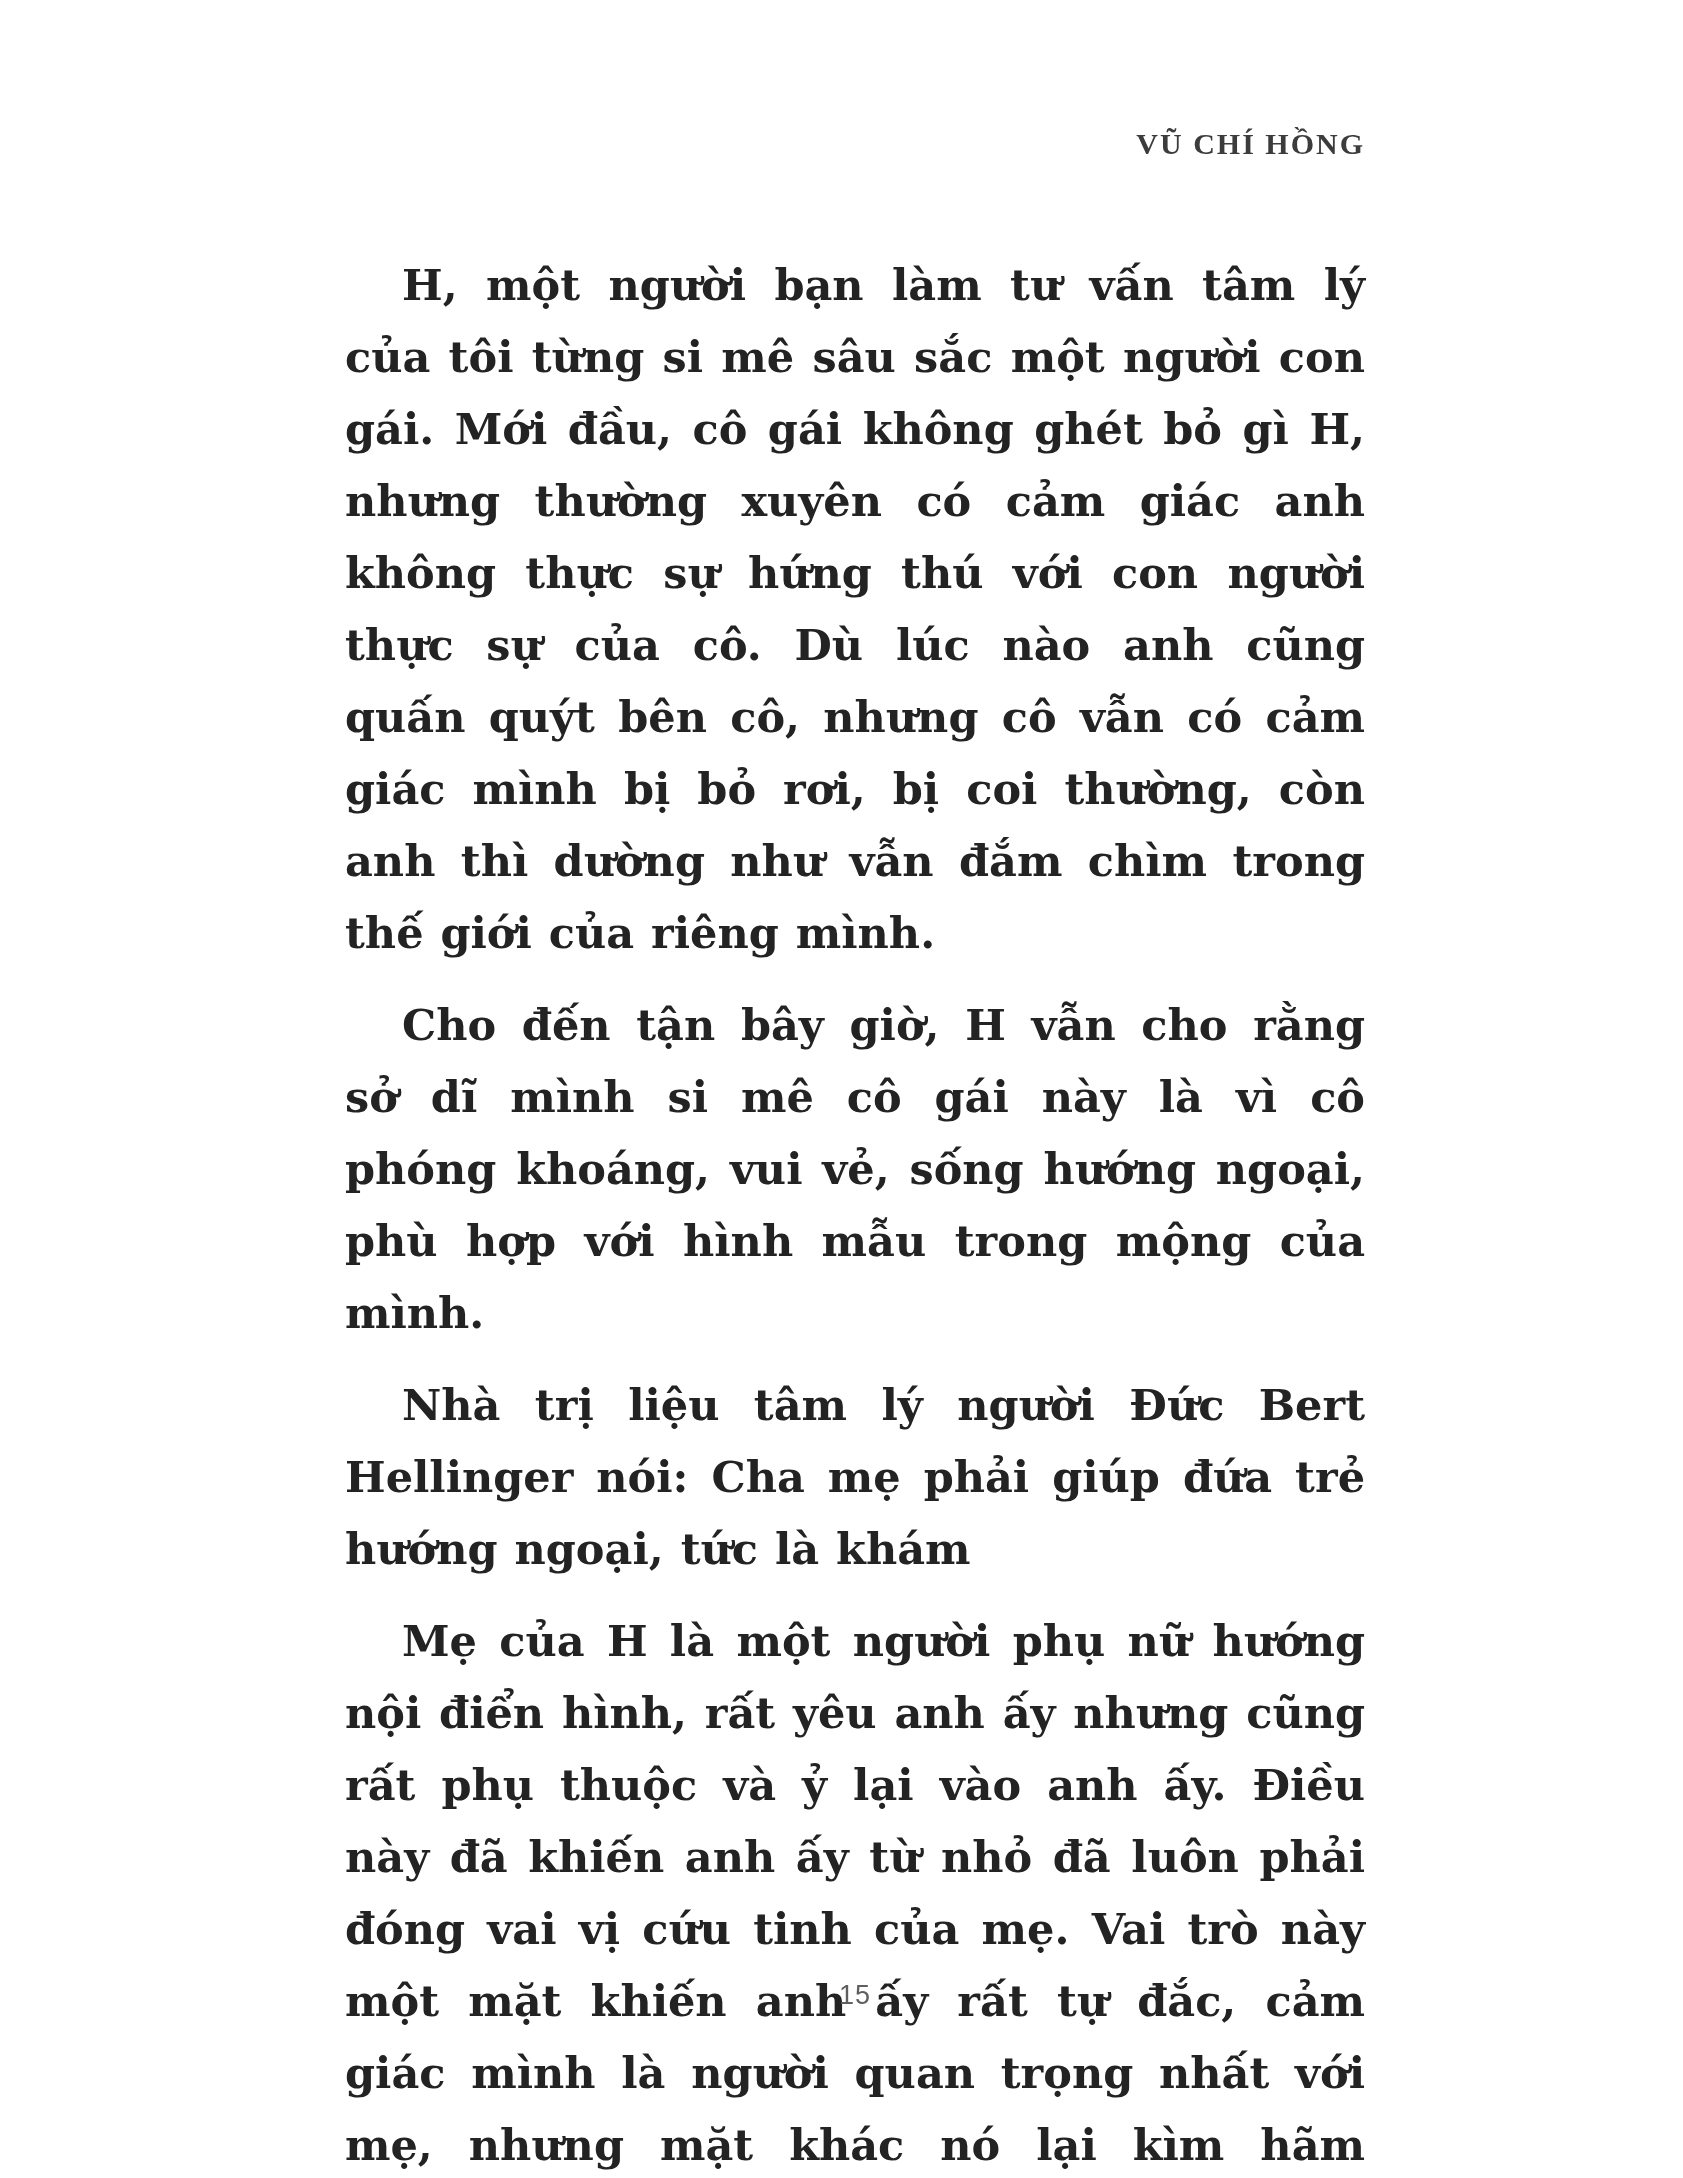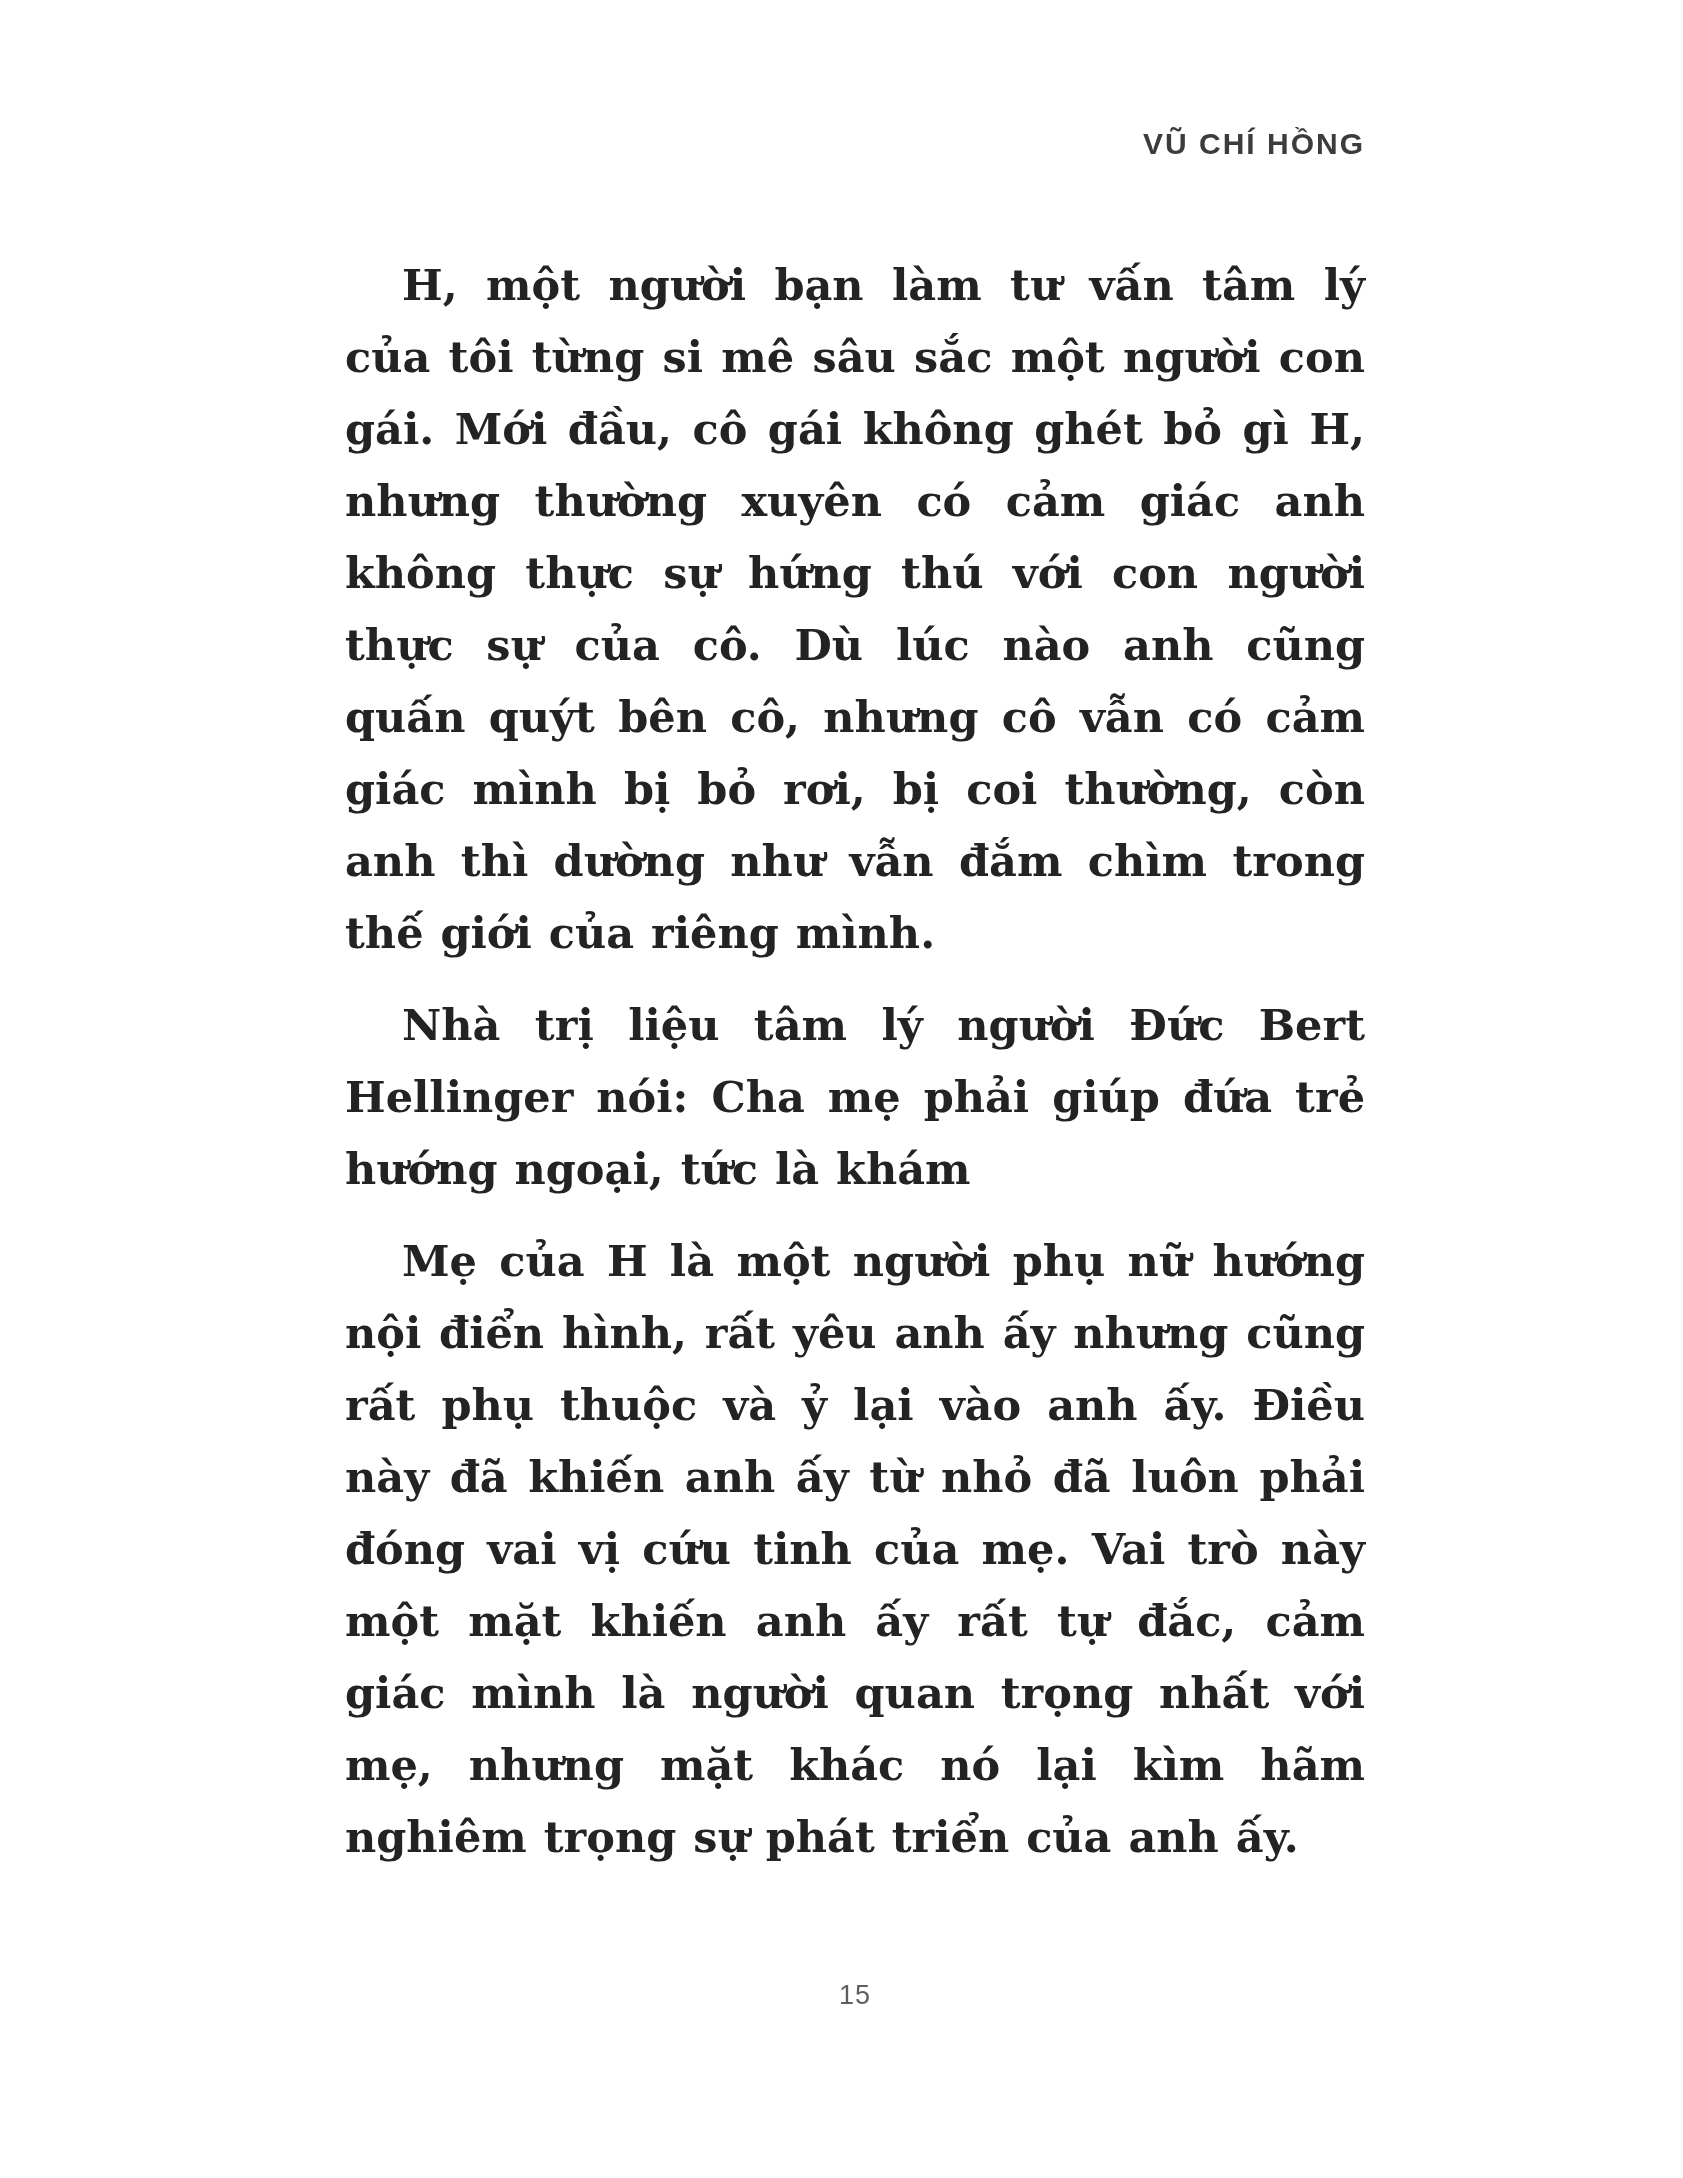--- a/index.html
+++ b/index.html
@@ -15,21 +15,21 @@
     overflow: hidden;
     font-family: "DejaVu Serif", serif;
     color: #1f1f1f;
   }
   .running-header {
     position: absolute;
     top: 127px;
     left: 345px;
     width: 1020px;
     text-align: right;
-    font-family: Liberation Sans, sans-serif;
+    font-family: Liberation Serif, serif;
     font-size: 30px;
     font-weight: 600;
     letter-spacing: 2px;
     color: #3c3c3c;
   }
   .content {
     position: absolute;
     top: 249px;
     left: 345px;
     width: 1020px;
@@ -61,20 +61,21 @@
 </style>
 </head>
 <body>
 
 <div class="page">
 
   <div class="running-header">VŨ CHÍ HỒNG</div>
 
   <div class="content">
     <p>H, một người bạn làm tư vấn tâm lý của tôi từng si mê sâu sắc một người con gái. Mới đầu, cô gái không ghét bỏ gì H, nhưng thường xuyên có cảm giác anh không thực sự hứng thú với con người thực sự của cô. Dù lúc nào anh cũng quấn quýt bên cô, nhưng cô vẫn có cảm giác mình bị bỏ rơi, bị coi thường, còn anh thì dường như vẫn đắm chìm trong thế giới của riêng mình.</p>
+    <p>Cho đến tận bây giờ, H vẫn cho rằng sở dĩ mình si mê cô gái này là vì cô phóng khoáng, vui vẻ, sống hướng ngoại, phù hợp với hình mẫu trong mộng của mình.</p>
     <p>Nhà trị liệu tâm lý người Đức Bert Hellinger nói: Cha mẹ phải giúp đứa trẻ hướng ngoại, tức là khám</p>
     <p>Mẹ của H là một người phụ nữ hướng nội điển hình, rất yêu anh ấy nhưng cũng rất phụ thuộc và ỷ lại vào anh ấy. Điều này đã khiến anh ấy từ nhỏ đã luôn phải đóng vai vị cứu tinh của mẹ. Vai trò này một mặt khiến anh ấy rất tự đắc, cảm giác mình là người quan trọng nhất với mẹ, nhưng mặt khác nó lại kìm hãm nghiêm trọng sự phát triển của anh ấy.</p>
   </div>
 
   <div class="page-number">15</div>
 
 </div>
 
 
 </body></html>

